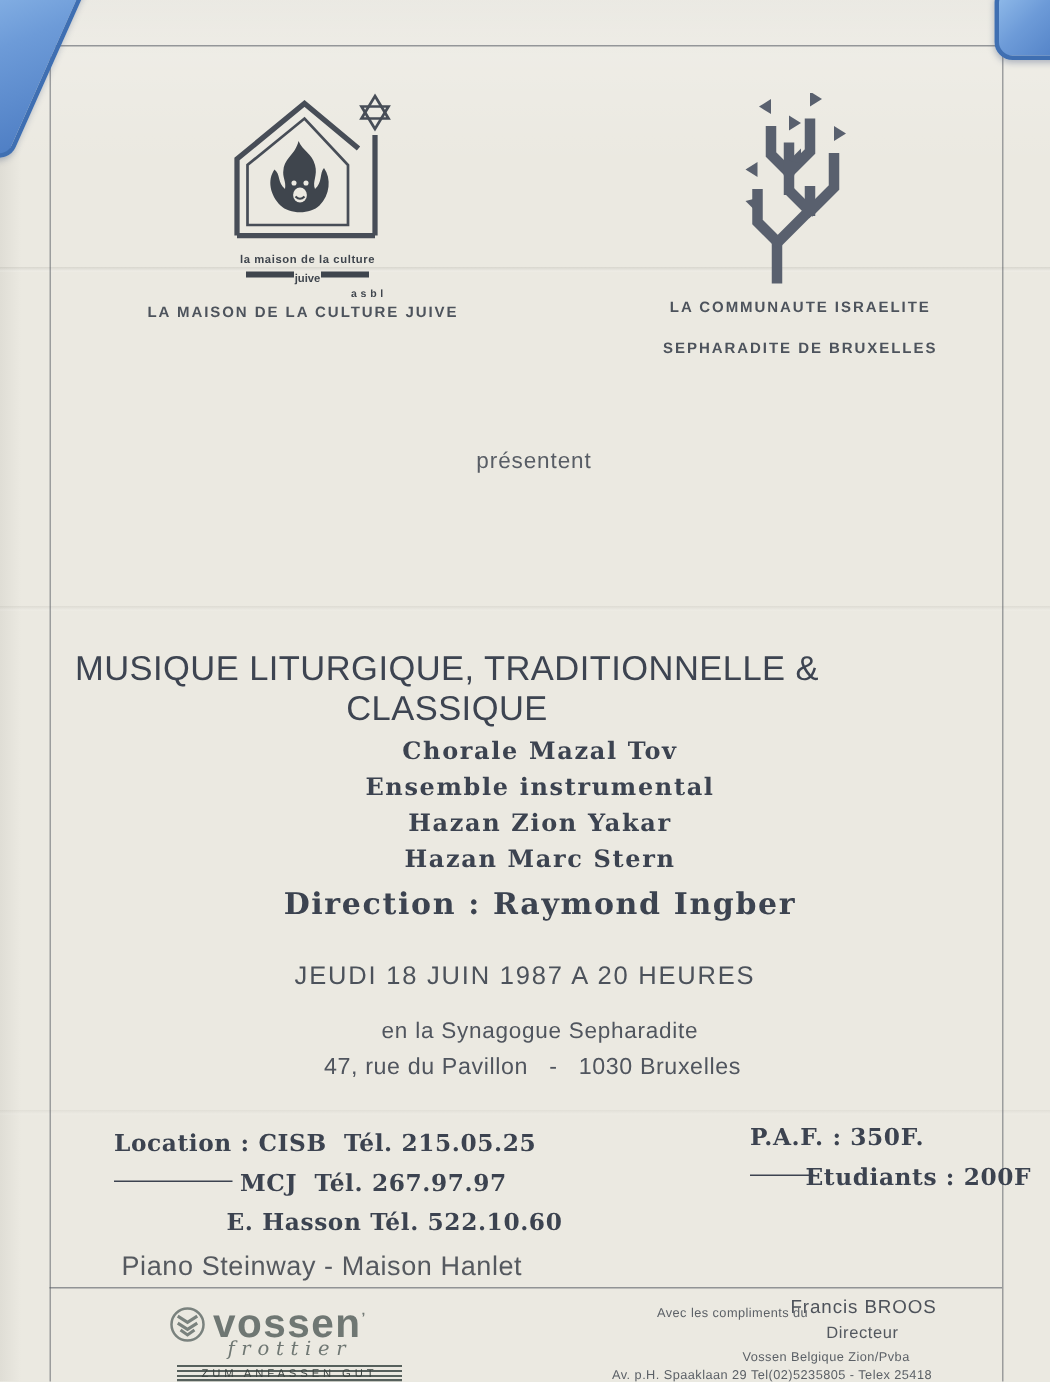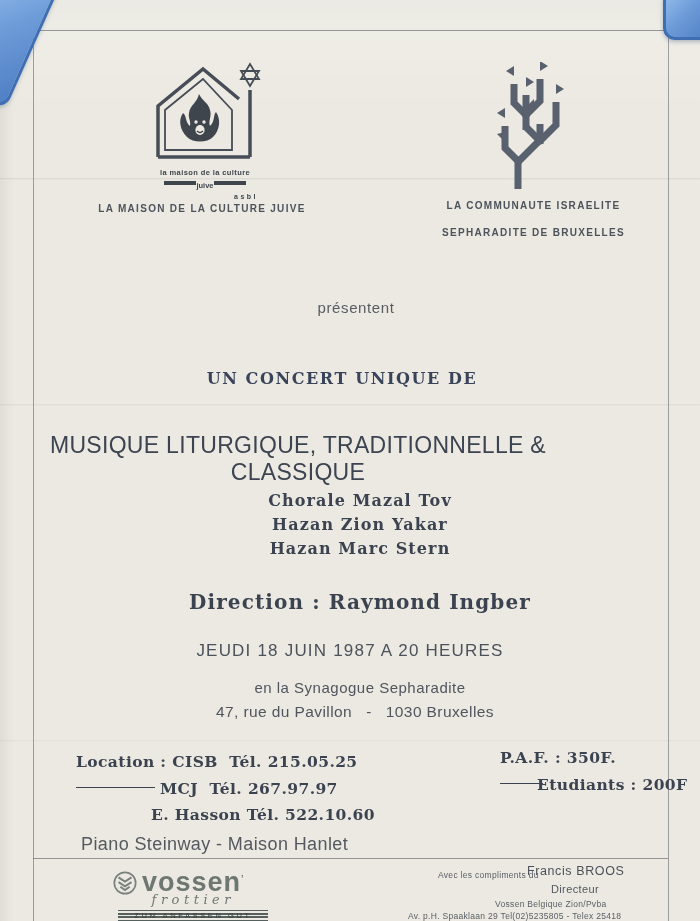--- a/index.html
+++ b/index.html
@@ -125,26 +125,26 @@
         <polygon points="44,45 52,37 52,47"></polygon>
         <polygon points="23,80 15,72 23,70"></polygon>
       </g>
     </svg>
   </div>
   <div class="abs orgname center" style="left:441px;top:200px;width:185px;">LA COMMUNAUTE ISRAELITE</div>
   <div class="abs orgname center" style="left:441px;top:227px;width:185px;">SEPHARADITE DE BRUXELLES</div>
 
   <div class="abs presents center" style="left:256px;top:299px;width:200px;">présentent</div>
 
-  <div class="abs serif intro center" style="left:142px;top:369px;width:400px;">UN CONCERT UNIQUE DE</div>
 
   <div class="abs bigtitle sans center" style="left:0px;top:432px;width:596px;">MUSIQUE LITURGIQUE, TRADITIONNELLE &amp; CLASSIQUE</div>
 
   <div class="abs center" style="left:110px;top:489px;width:500px;">
     <div class="serif performer">Chorale Mazal Tov</div>
+    <div class="serif performer">Ensemble instrumental</div>
     <div class="serif performer">Hazan Zion Yakar</div>
     <div class="serif performer">Hazan Marc Stern</div>
   </div>
   <div class="abs serif direction center" style="left:110px;top:590px;width:500px;">Direction : Raymond Ingber</div>
 
   <div class="abs date center" style="left:100px;top:641px;width:500px;">JEUDI 18 JUIN 1987 A 20 HEURES</div>
   <div class="abs venue center" style="left:110px;top:679px;width:500px;">en la Synagogue Sepharadite</div>
   <div class="abs addr center" style="left:105px;top:703px;width:500px;">47, rue du Pavillon&nbsp;&nbsp;&nbsp;-&nbsp;&nbsp;&nbsp;1030 Bruxelles</div>
 
   <div class="abs serif book" style="left:76px;top:752px;">

